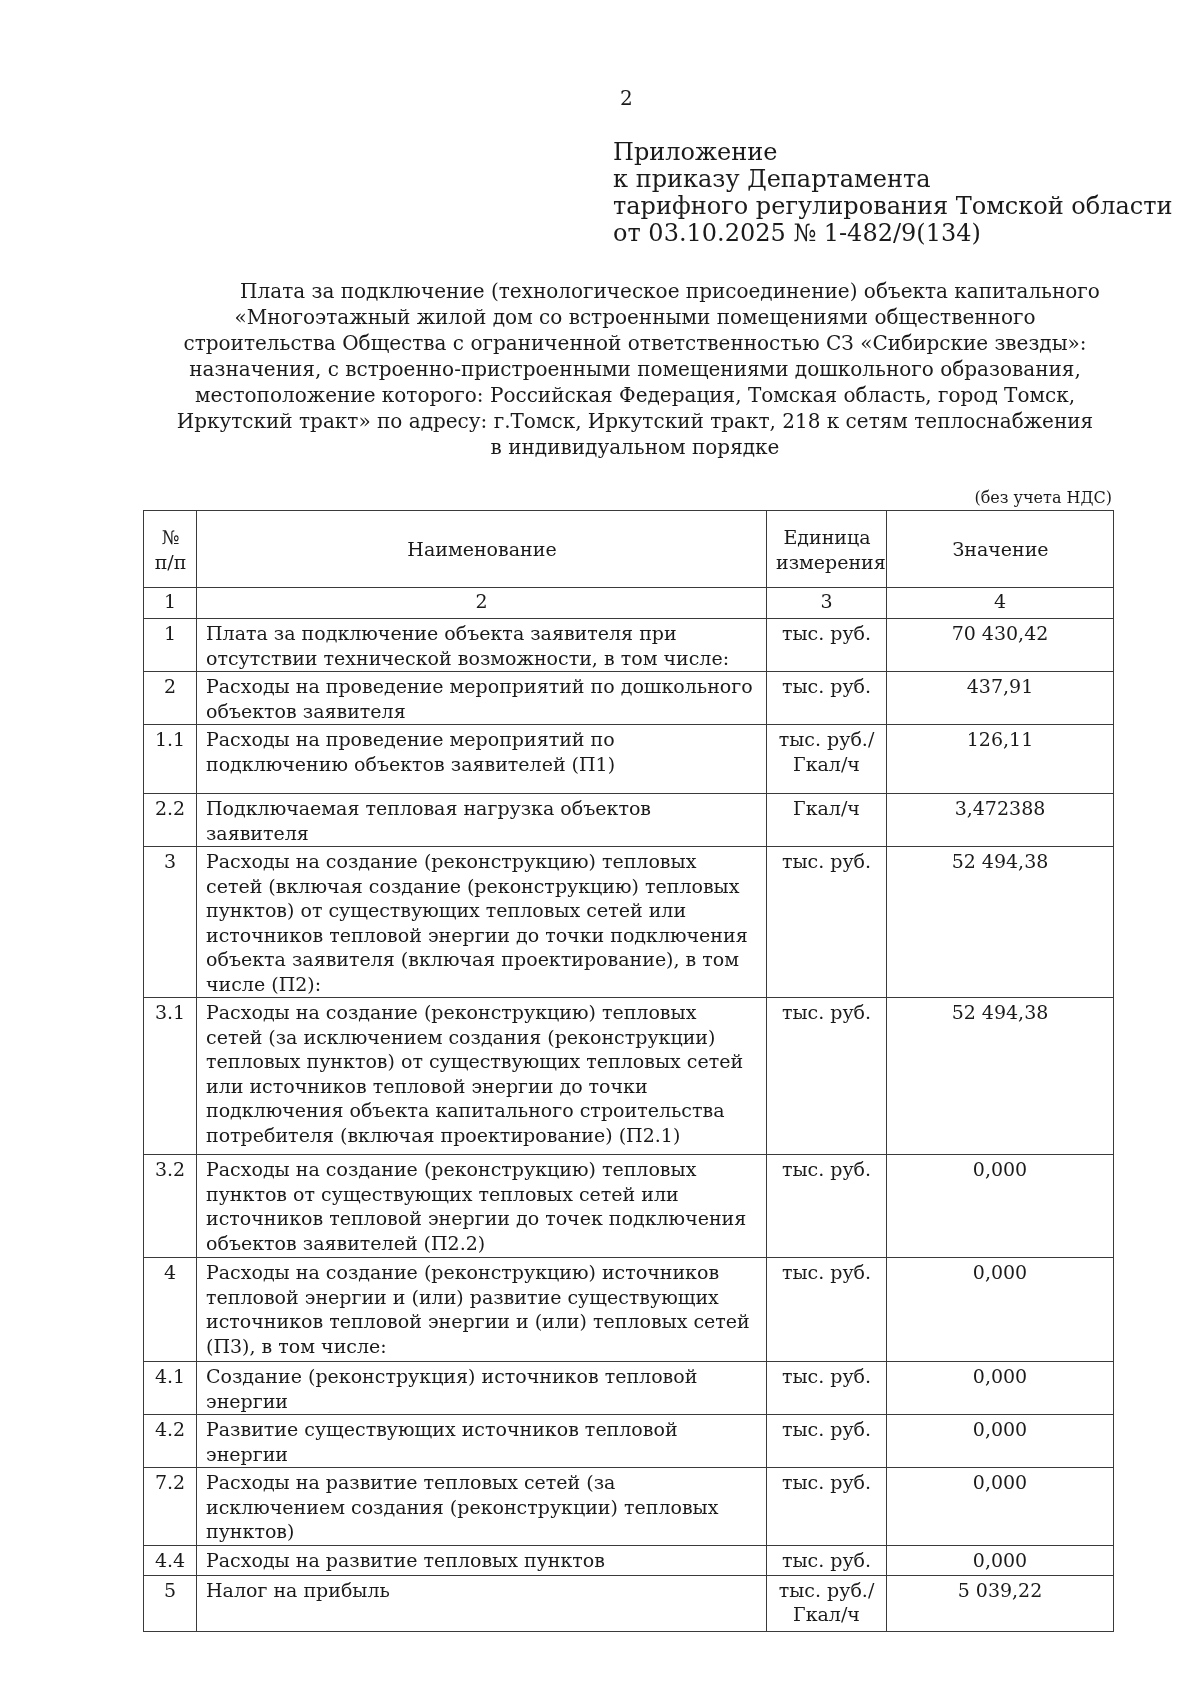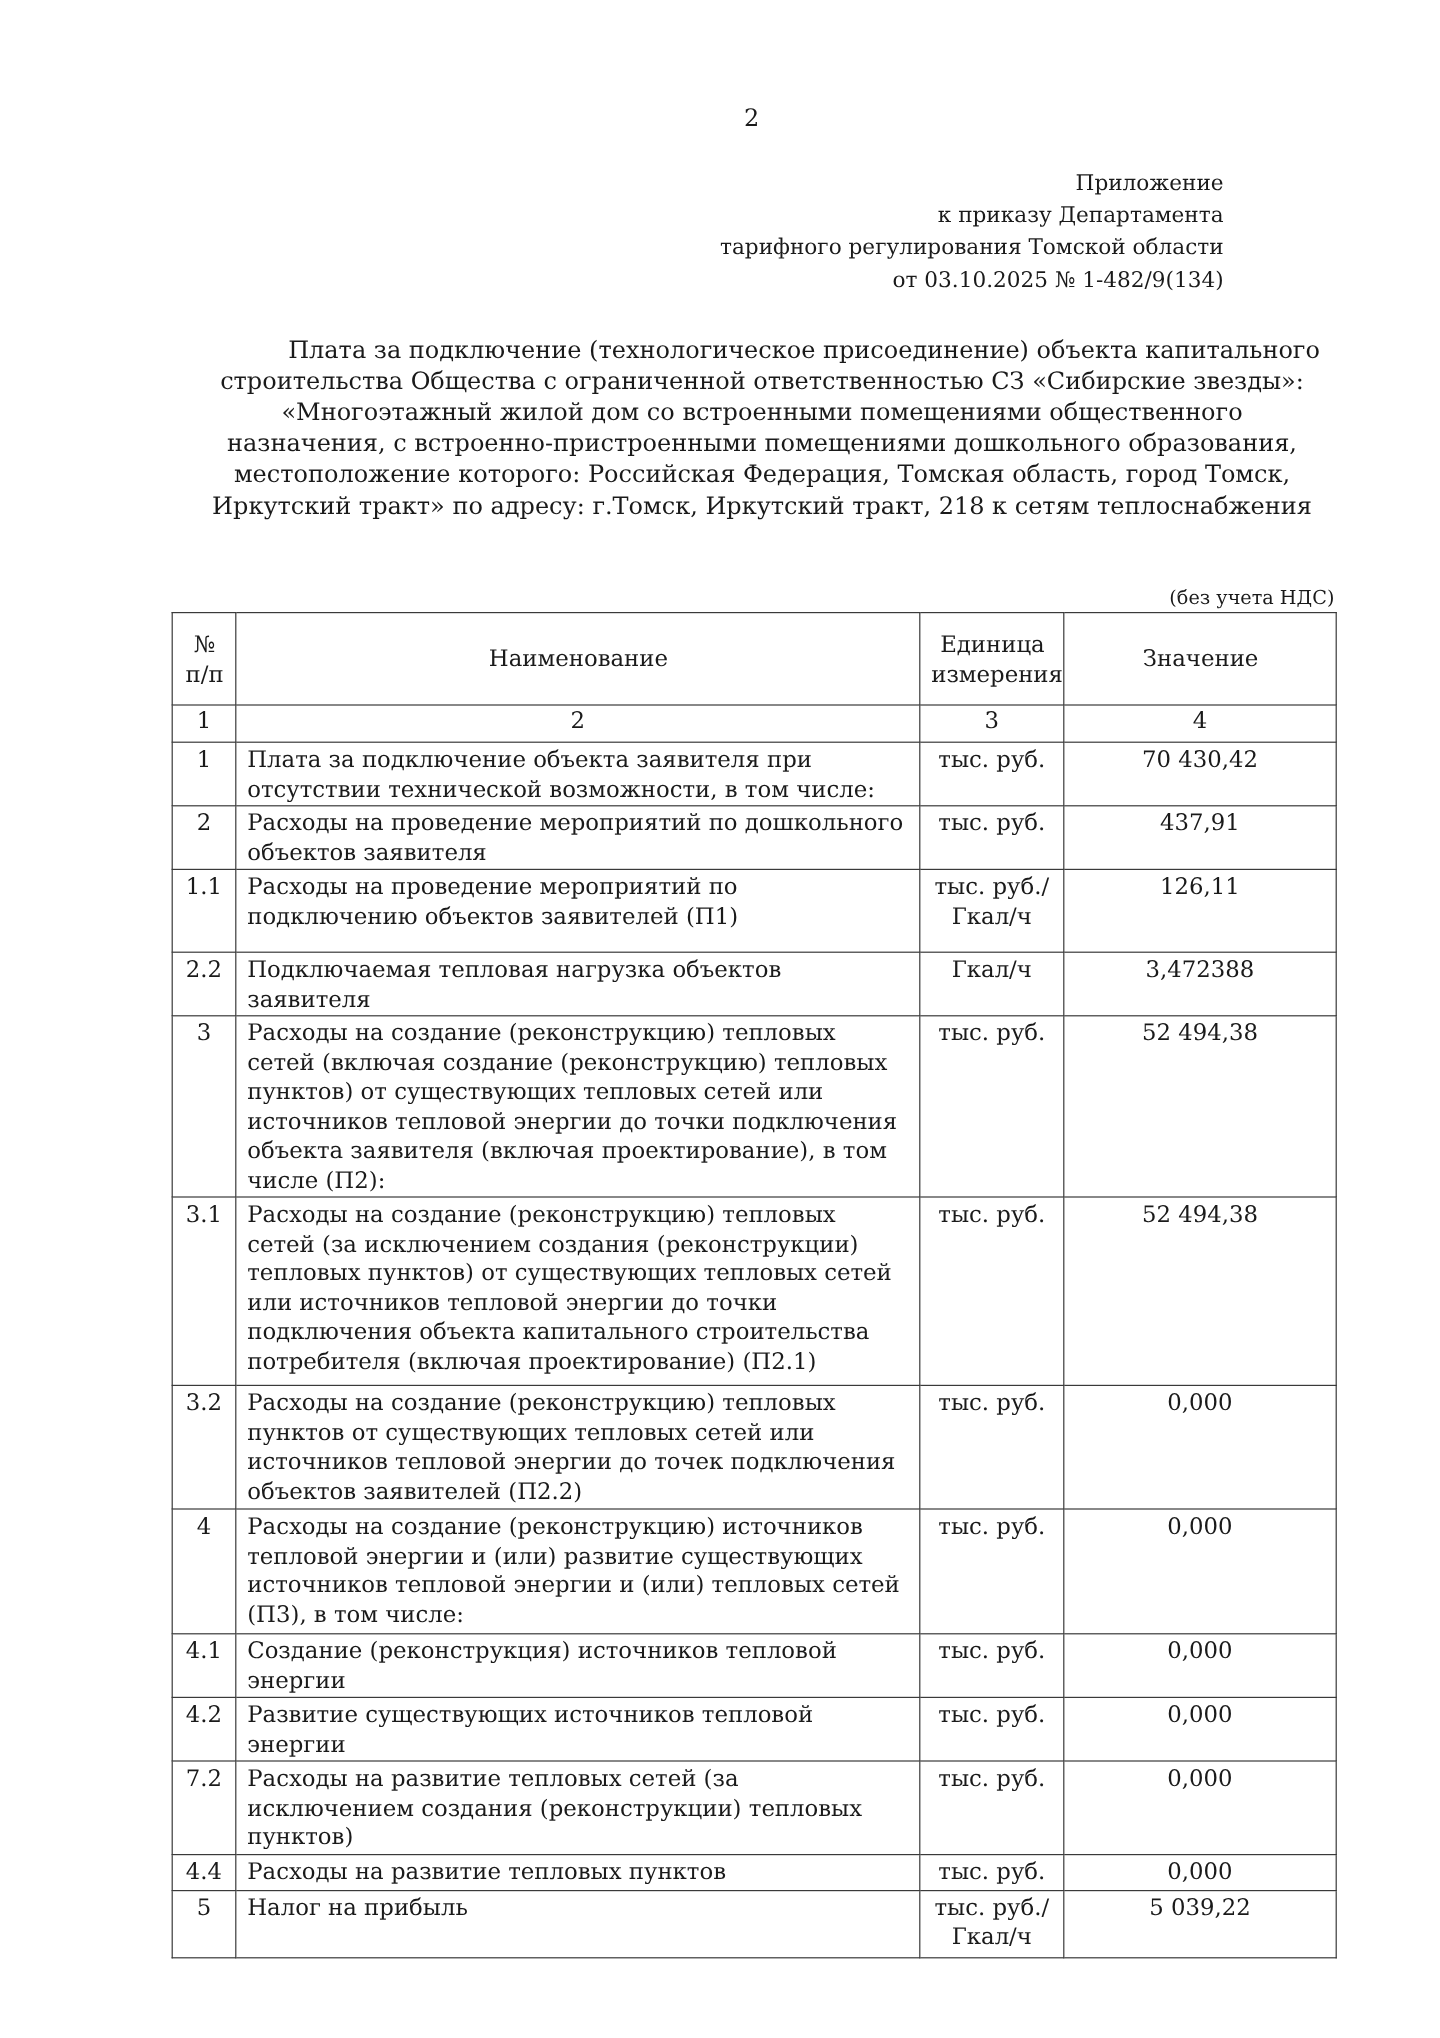--- a/index.html
+++ b/index.html
@@ -1,19 +1,19 @@
 <!DOCTYPE html>
 <html><head>
 <meta charset="utf-8">
 <style>
   html, body { margin: 0; padding: 0; background: #ffffff; }
   body { width: 1200px; height: 1698px; position: relative; overflow: hidden;
          font-family: "DejaVu Serif", "Liberation Serif", serif; color: #1a1a1a; }
   .page-num { position: absolute; left: 620px; top: 86px; font-size: 20px; }
-  .appendix { position: absolute; left: 600px; top: 139px; font-size: 18px; line-height: 27px; text-align: right; }
+  .appendix { position: absolute; left: 613px; top: 139px; font-size: 24px; line-height: 27px; }
   .appendix div { white-space: nowrap; }
   .title { position: absolute; left: 150px; top: 278px; width: 970px; font-size: 20px;
            line-height: 26px; text-align: center; }
   .title div { white-space: nowrap; }
   .vat-note { position: absolute; right: 88px; top: 488px; font-size: 16px; text-align: right; }
   table { position: absolute; left: 143px; top: 510px; border-collapse: collapse;
           table-layout: fixed; width: 970px; font-size: 19px; line-height: 24.5px; }
   td, th { border: 1.5px solid #3a3a3a; vertical-align: top; padding: 2px 8px 1px 9px; font-weight: normal; }
   th { vertical-align: middle; text-align: center; }
   td.num, td.unit, td.val { text-align: center; padding-left: 2px; padding-right: 2px; }
@@ -27,25 +27,26 @@
 
 <div class="appendix">
   <div>Приложение</div>
   <div>к приказу Департамента</div>
   <div>тарифного регулирования Томской области</div>
   <div>от 03.10.2025 № 1-482/9(134)</div>
 </div>
 
 <div class="title">
   <div style="padding-left:70px">Плата за подключение (технологическое присоединение) объекта капитального</div>
+  <div>«Многоэтажный жилой дом со встроенными помещениями общественного</div>
   <div>строительства Общества с ограниченной ответственностью СЗ «Сибирские звезды»:</div>
-  <div>«Многоэтажный жилой дом со встроенными помещениями общественного</div>
   <div>назначения, с встроенно-пристроенными помещениями дошкольного образования,</div>
   <div>местоположение которого: Российская Федерация, Томская область, город Томск,</div>
   <div>Иркутский тракт» по адресу: г.Томск, Иркутский тракт, 218 к сетям теплоснабжения</div>
+  <div>в индивидуальном порядке</div>
 </div>
 
 <div class="vat-note">(без учета НДС)</div>
 
 <table>
   <colgroup>
       <col class="c1">
       <col class="c2">
       <col class="c3">
       <col class="c4">

